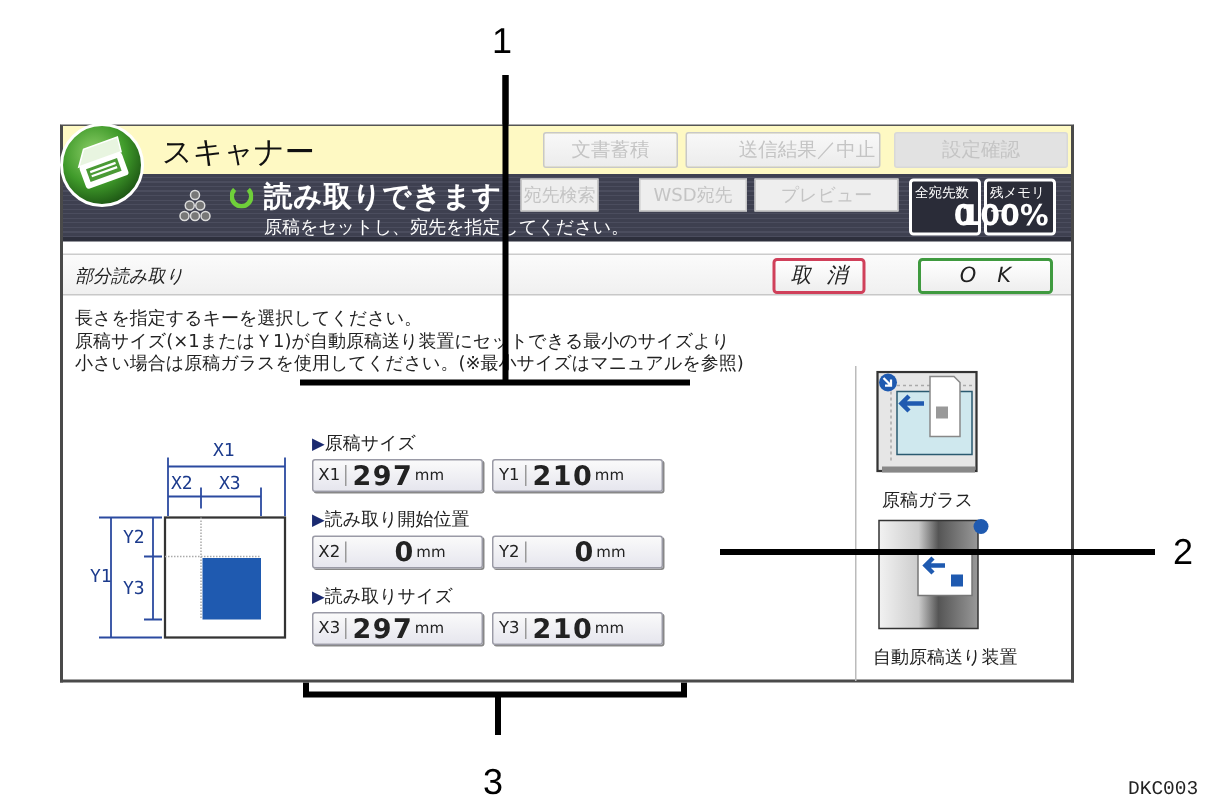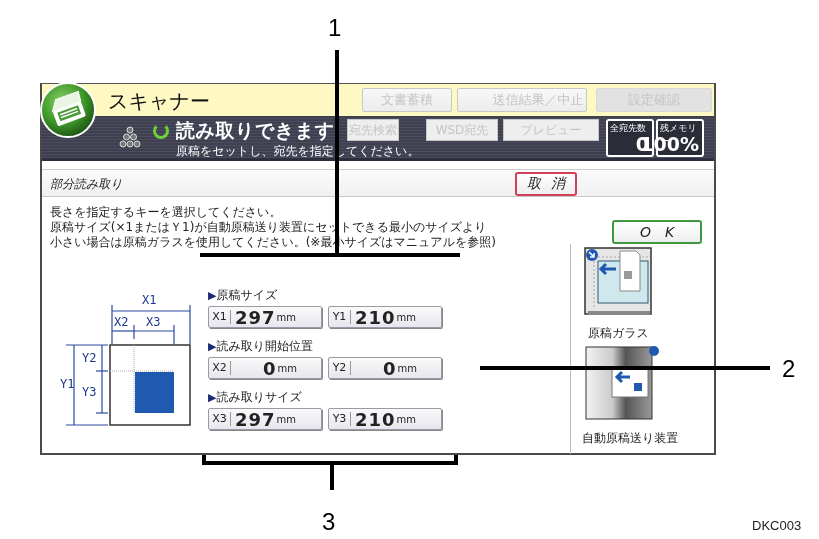--- a/index.html
+++ b/index.html
@@ -57,21 +57,21 @@
   }
   .header-title { position: absolute; left: 8px; top: 6px; font-size: 12px; color: #222; }
   .cancel-btn {
     position: absolute; left: 473px; top: 2px; width: 62px; height: 24px; border: 2px solid #d0405a;
     border-radius: 3px; background: linear-gradient(#fff,#eee); font-size: 14px; color: #222;
     display: flex; align-items: center; justify-content: center; letter-spacing: 10px; padding-left: 10px;
   }
   .ok-btn {
     position: absolute; left: 570px; top: 2px; width: 90px; height: 24px; border: 2px solid #3f9a3f;
     border-radius: 3px; background: linear-gradient(#fff,#eee); font-size: 14px; color: #222;
-    display: flex; align-items: center; justify-content: center; letter-spacing: 14px; padding-left: 14px; margin-top: 48px;
+    display: flex; align-items: center; justify-content: center; letter-spacing: 14px; padding-left: 14px;
   }
   .instr { position: absolute; left: 8px; font-size: 12px; color: #222; white-space: nowrap; }
 
   .section-label { position: absolute; font-size: 12px; color: #222; }
   .section-label .tri { color: #1a2a70; font-size: 11px; }
   .val-btn {
     position: absolute; width: 114px; height: 22px; border: 1px solid #9a9aa6; border-radius: 2px;
     background: linear-gradient(#fafafa,#e6e6ee); box-shadow: 1px 1px 0 #888;
     display: flex; align-items: center; font-size: 11px; color: #222;
   }
@@ -99,21 +99,21 @@
 <div class="black" style="left:448px;top:392px;width:32px;height:4px;"></div>
 <div class="black" style="left:476px;top:340px;width:4px;height:56px;"></div>
 <div class="black" style="left:480px;top:366px;width:290px;height:4px;"></div>
 
 <div class="callout-num" style="left:322px;top:508px;">3</div>
 <div class="black" style="left:202px;top:461px;width:256px;height:4px;"></div>
 <div class="black" style="left:202px;top:436px;width:4px;height:28px;"></div>
 <div class="black" style="left:454px;top:436px;width:4px;height:28px;"></div>
 <div class="black" style="left:330px;top:464px;width:4px;height:26px;"></div>
 
-<div class="dkc" style="left:752px;top:518px;">DKC003</div>
+<div class="dkc" style="left:752px;top:518px;font-family:Liberation Mono, monospace;">DKC003</div>
 
 <div class="panel">
   <div class="title-row">
     <div class="app-title">スキャナー</div>
     <div class="top-btn" style="left:320px;width:90px;">文書蓄積</div>
     <div class="top-btn" style="left:415px;width:130px;padding-left:32px;">送信結果／中止</div>
     <div class="top-btn dark" style="left:554px;width:116px;">設定確認</div>
   </div>
 
   <div class="status-bar">

